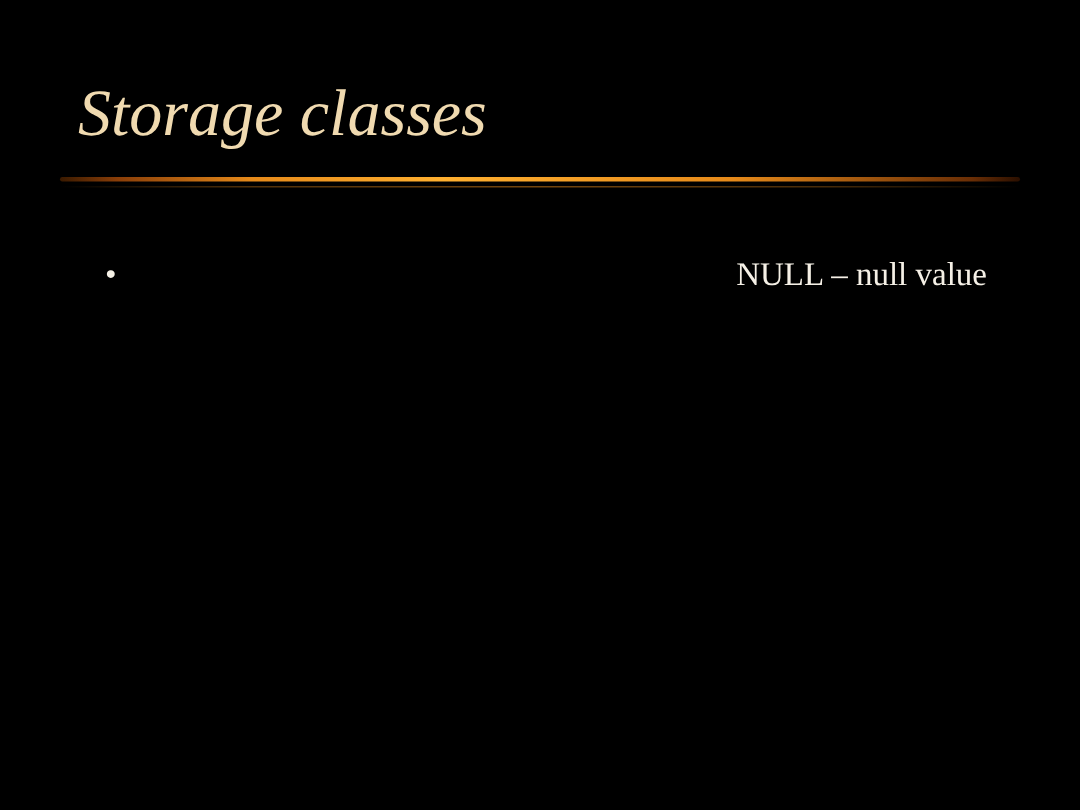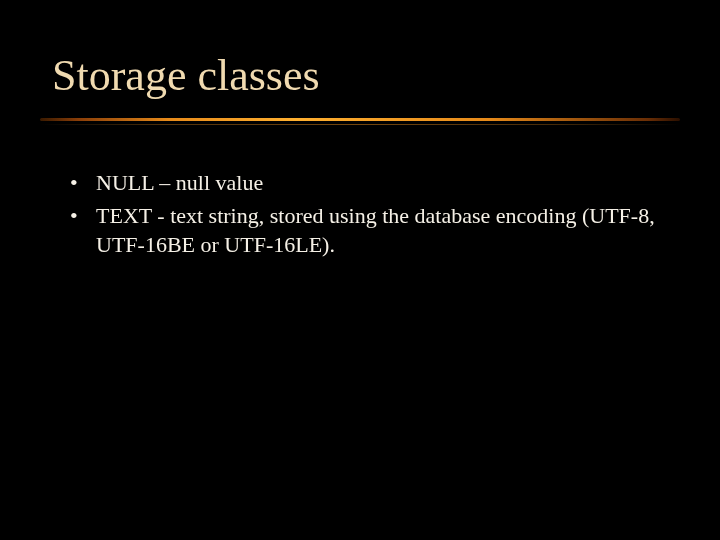--- a/index.html
+++ b/index.html
@@ -15,20 +15,21 @@
     width: 720px;
     height: 540px;
     position: relative;
     box-sizing: border-box;
   }
   .title {
     position: absolute;
     left: 52px;
     top: 50px;
     color: #f0dab0;
+    font-style: italic;
     font-size: 44px;
     font-weight: 400;
     text-shadow: 2px 2px 2px rgba(0,0,0,0.6);
     text-align: right;
   }
   .underline-wrap {
     position: absolute;
     left: 40px;
     top: 118px;
     width: 640px;
@@ -64,20 +65,21 @@
       rgba(230,138,26,0) 100%);
   }
   .content {
     position: absolute;
     left: 68px;
     top: 168px;
     width: 590px;
     color: #f5f0e6;
     font-size: 22px;
     line-height: 1.32;
+    text-align: right;
   }
   ul.bullets {
     list-style: none;
     margin: 0;
     padding: 0;
   }
   ul.bullets li {
     position: relative;
     padding-left: 28px;
     margin-bottom: 4px;
@@ -100,17 +102,16 @@
   <div class="title">Storage classes</div>
 
   <div class="underline-wrap">
     <div class="underline-main"></div>
     <div class="underline-sub"></div>
   </div>
 
   <div class="content">
     <ul class="bullets">
       <li><span>NULL – null value</span></li>
-      <li><span>TEXT - text string, stored using the database encoding (UTF-8, UTF-16BE or UTF-16LE).</span></li>
     </ul>
   </div>
 
 </div>
 
 </body></html>

